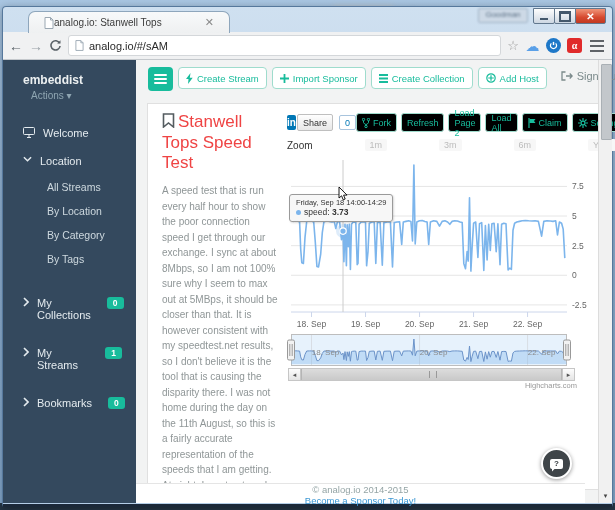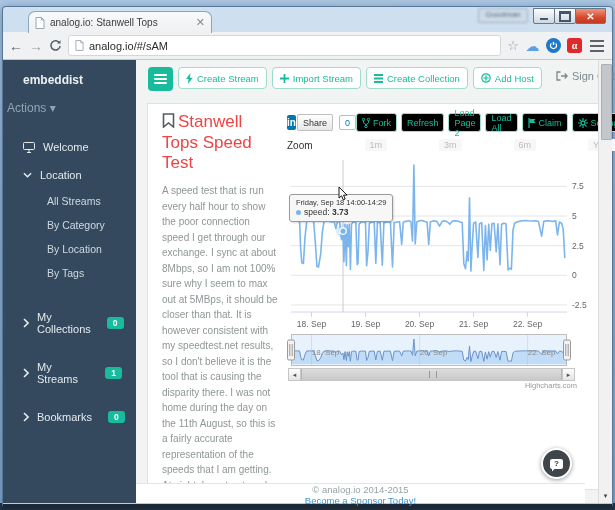--- a/index.html
+++ b/index.html
@@ -12,21 +12,21 @@
   .bg-tab{position:absolute;left:332px;top:5px;width:62px;height:18px;background:#b9c6d2;border-radius:4px 4px 0 0;filter:blur(2px);}
   .bg-title{position:absolute;left:402px;top:7px;font-size:11px;font-weight:bold;color:#7d90a2;filter:blur(2px);}
   .task-strip{position:absolute;left:0;bottom:0;width:100%;height:7px;background:#14212e;opacity:.85;}
   
   .chrome{position:absolute;left:2px;top:6px;width:609px;height:497px;
     border:1px solid #56789c;border-bottom:3px solid #1b2838;border-radius:4px 4px 0 0;
     background:linear-gradient(180deg,#cfe0f0,#b4cde6 60%);box-shadow:0 2px 8px rgba(0,0,0,.35);}
   .tabstrip{position:relative;height:25px;}
   .tab{position:absolute;left:25px;top:4px;width:170px;height:21px;
     background:linear-gradient(180deg,#f8f9fa,#eef0f1);border:1px solid #8ea6bc;border-bottom:none;
-    border-radius:7px 7px 0 0;display:flex;align-items:center;padding:0 6px;gap:5px;font-size:10px;color:#3c3c3c;}
+    border-radius:7px 7px 0 0;display:flex;align-items:center;padding:0 15px;font-size:10px;color:#3c3c3c;}
   .tab-title{white-space:nowrap;overflow:hidden;flex:1;}
   .tab-close{color:#8a8a8a;font-size:11px;line-height:1;cursor:default;}
   .win-hint{position:absolute;right:84px;top:1px;width:48px;height:13px;background:#cdd9e6;border:1px solid #9fb2c5;
     border-radius:2px;font-size:8px;color:#5d7286;text-align:center;line-height:12px;filter:blur(1.2px);}
   .win-controls{position:absolute;right:6px;top:1px;display:flex;}
   .win-btn{width:20px;height:14px;border:1px solid #62788e;border-radius:0 0 2px 2px;
     background:linear-gradient(180deg,#fdfdfd,#cdd7e2);display:flex;align-items:center;justify-content:center;margin-left:-1px;}
   .win-btn.close{width:29px;background:linear-gradient(180deg,#f09579,#d6492f 60%,#c23a22);color:#fff;font-size:10px;font-weight:bold;}
   .win-glyph-min{width:8px;height:2px;background:#44586c;margin-top:6px;}
   .win-glyph-max{width:8px;height:6px;border:2px solid #44586c;border-top-width:3px;}
@@ -41,22 +41,22 @@
   .ext.power{background:#1e78c8;border-radius:50%;}
   .ext.avira{background:#e02a2a;color:#fff;font-size:10px;font-weight:bold;font-family:"Liberation Serif",serif;}
   .menu-bars,.menu-bars::before,.menu-bars::after{width:14px;height:2px;background:#5f6368;display:block;content:"";}
   .menu-bars{position:relative;margin:0 2px;}
   .menu-bars::before{position:absolute;top:-5px;}
   .menu-bars::after{position:absolute;top:5px;}
   
   .content{position:relative;height:443px;display:flex;background:#f2f3f3;}
   .sidebar{width:133px;background:#34495e;color:#ecf0f1;flex:none;padding-top:13px;}
   .ws-name{font-size:12px;font-weight:bold;padding-left:20px;}
-  .ws-actions{font-size:12px;color:#8fa6b2;padding-left:4px;margin-top:14px;}
-  .side-item{display:flex;align-items:center;gap:8px;font-size:11px;color:#e4ebef;padding:8px 8px 8px 20px;}
+  .ws-actions{font-size:10px;color:#8fa6b2;padding-left:28px;margin-top:3px;}
+  .side-item{display:flex;align-items:flex-start;gap:8px;font-size:11px;color:#e4ebef;padding:8px 8px 8px 20px;}
   .side-item.first{margin-top:18px;}
   .side-sub{font-size:10.5px;color:#ced9df;padding:6px 10px 6px 44px;}
   .side-item .grow{flex:1;}
   .badge{background:#18bc9c;color:#fff;font-size:8.5px;font-weight:bold;border-radius:3px;padding:1px 6px;margin-right:6px;}
   .sicon{flex:none;display:flex;}
   .main{flex:1;position:relative;}
   .appbar{display:flex;align-items:flex-start;padding:7px 14px 0 12px;height:38px;}
   .hamb-btn{width:25px;height:24px;background:#18bc9c;border-radius:4px;display:flex;align-items:center;justify-content:center;flex:none;}
   .hamb-bars,.hamb-bars::before,.hamb-bars::after{width:13px;height:2px;background:#fff;display:block;content:"";border-radius:1px;}
   .hamb-bars{position:relative;}
@@ -194,22 +194,22 @@
       </div>
       <div class="side-item">
         <span class="sicon">
             <svg width="9" height="8" viewBox="0 0 10 8">
               <path d="M1 2l4 4 4-4" fill="none" stroke="#e4ebef" stroke-width="1.6"></path>
             </svg>
           </span>
         <span>Location</span>
       </div>
       <div class="side-sub">All Streams</div>
+      <div class="side-sub">By Location</div>
       <div class="side-sub">By Category</div>
-      <div class="side-sub">By Location</div>
       <div class="side-sub">By Tags</div>
       <div class="side-item first">
         <span class="sicon">
             <svg width="6" height="10" viewBox="0 0 6 10">
               <path d="M1 1l4 4-4 4" fill="none" stroke="#e4ebef" stroke-width="1.6"></path>
             </svg>
           </span>
         <span>My Collections</span>
           <span class="grow"></span>
         <span class="badge">0</span>
@@ -245,21 +245,21 @@
         <div class="abtn">
           <svg width="7" height="11" viewBox="0 0 7 11">
               <path d="M4.5 0L0 6h2.5L2 11l4.7-6.2H3.8z" fill="#18bc9c"></path>
             </svg>
           <span>Create Stream</span>
         </div>
         <div class="abtn">
           <svg width="9" height="9" viewBox="0 0 9 9">
               <path d="M4.5 0v9M0 4.5h9" stroke="#18bc9c" stroke-width="1.8"></path>
             </svg>
-          <span>Import Stream</span>
+          <span>Import Sponsor</span>
         </div>
         <div class="abtn">
           <svg width="9" height="9" viewBox="0 0 9 9">
               <rect x="0" y="0" width="9" height="2" fill="#18bc9c"></rect>
               <rect x="0" y="3.5" width="9" height="2" fill="#18bc9c"></rect>
               <rect x="0" y="7" width="9" height="2" fill="#18bc9c"></rect>
             </svg>
           <span>Create Collection</span>
         </div>
         <div class="abtn">

